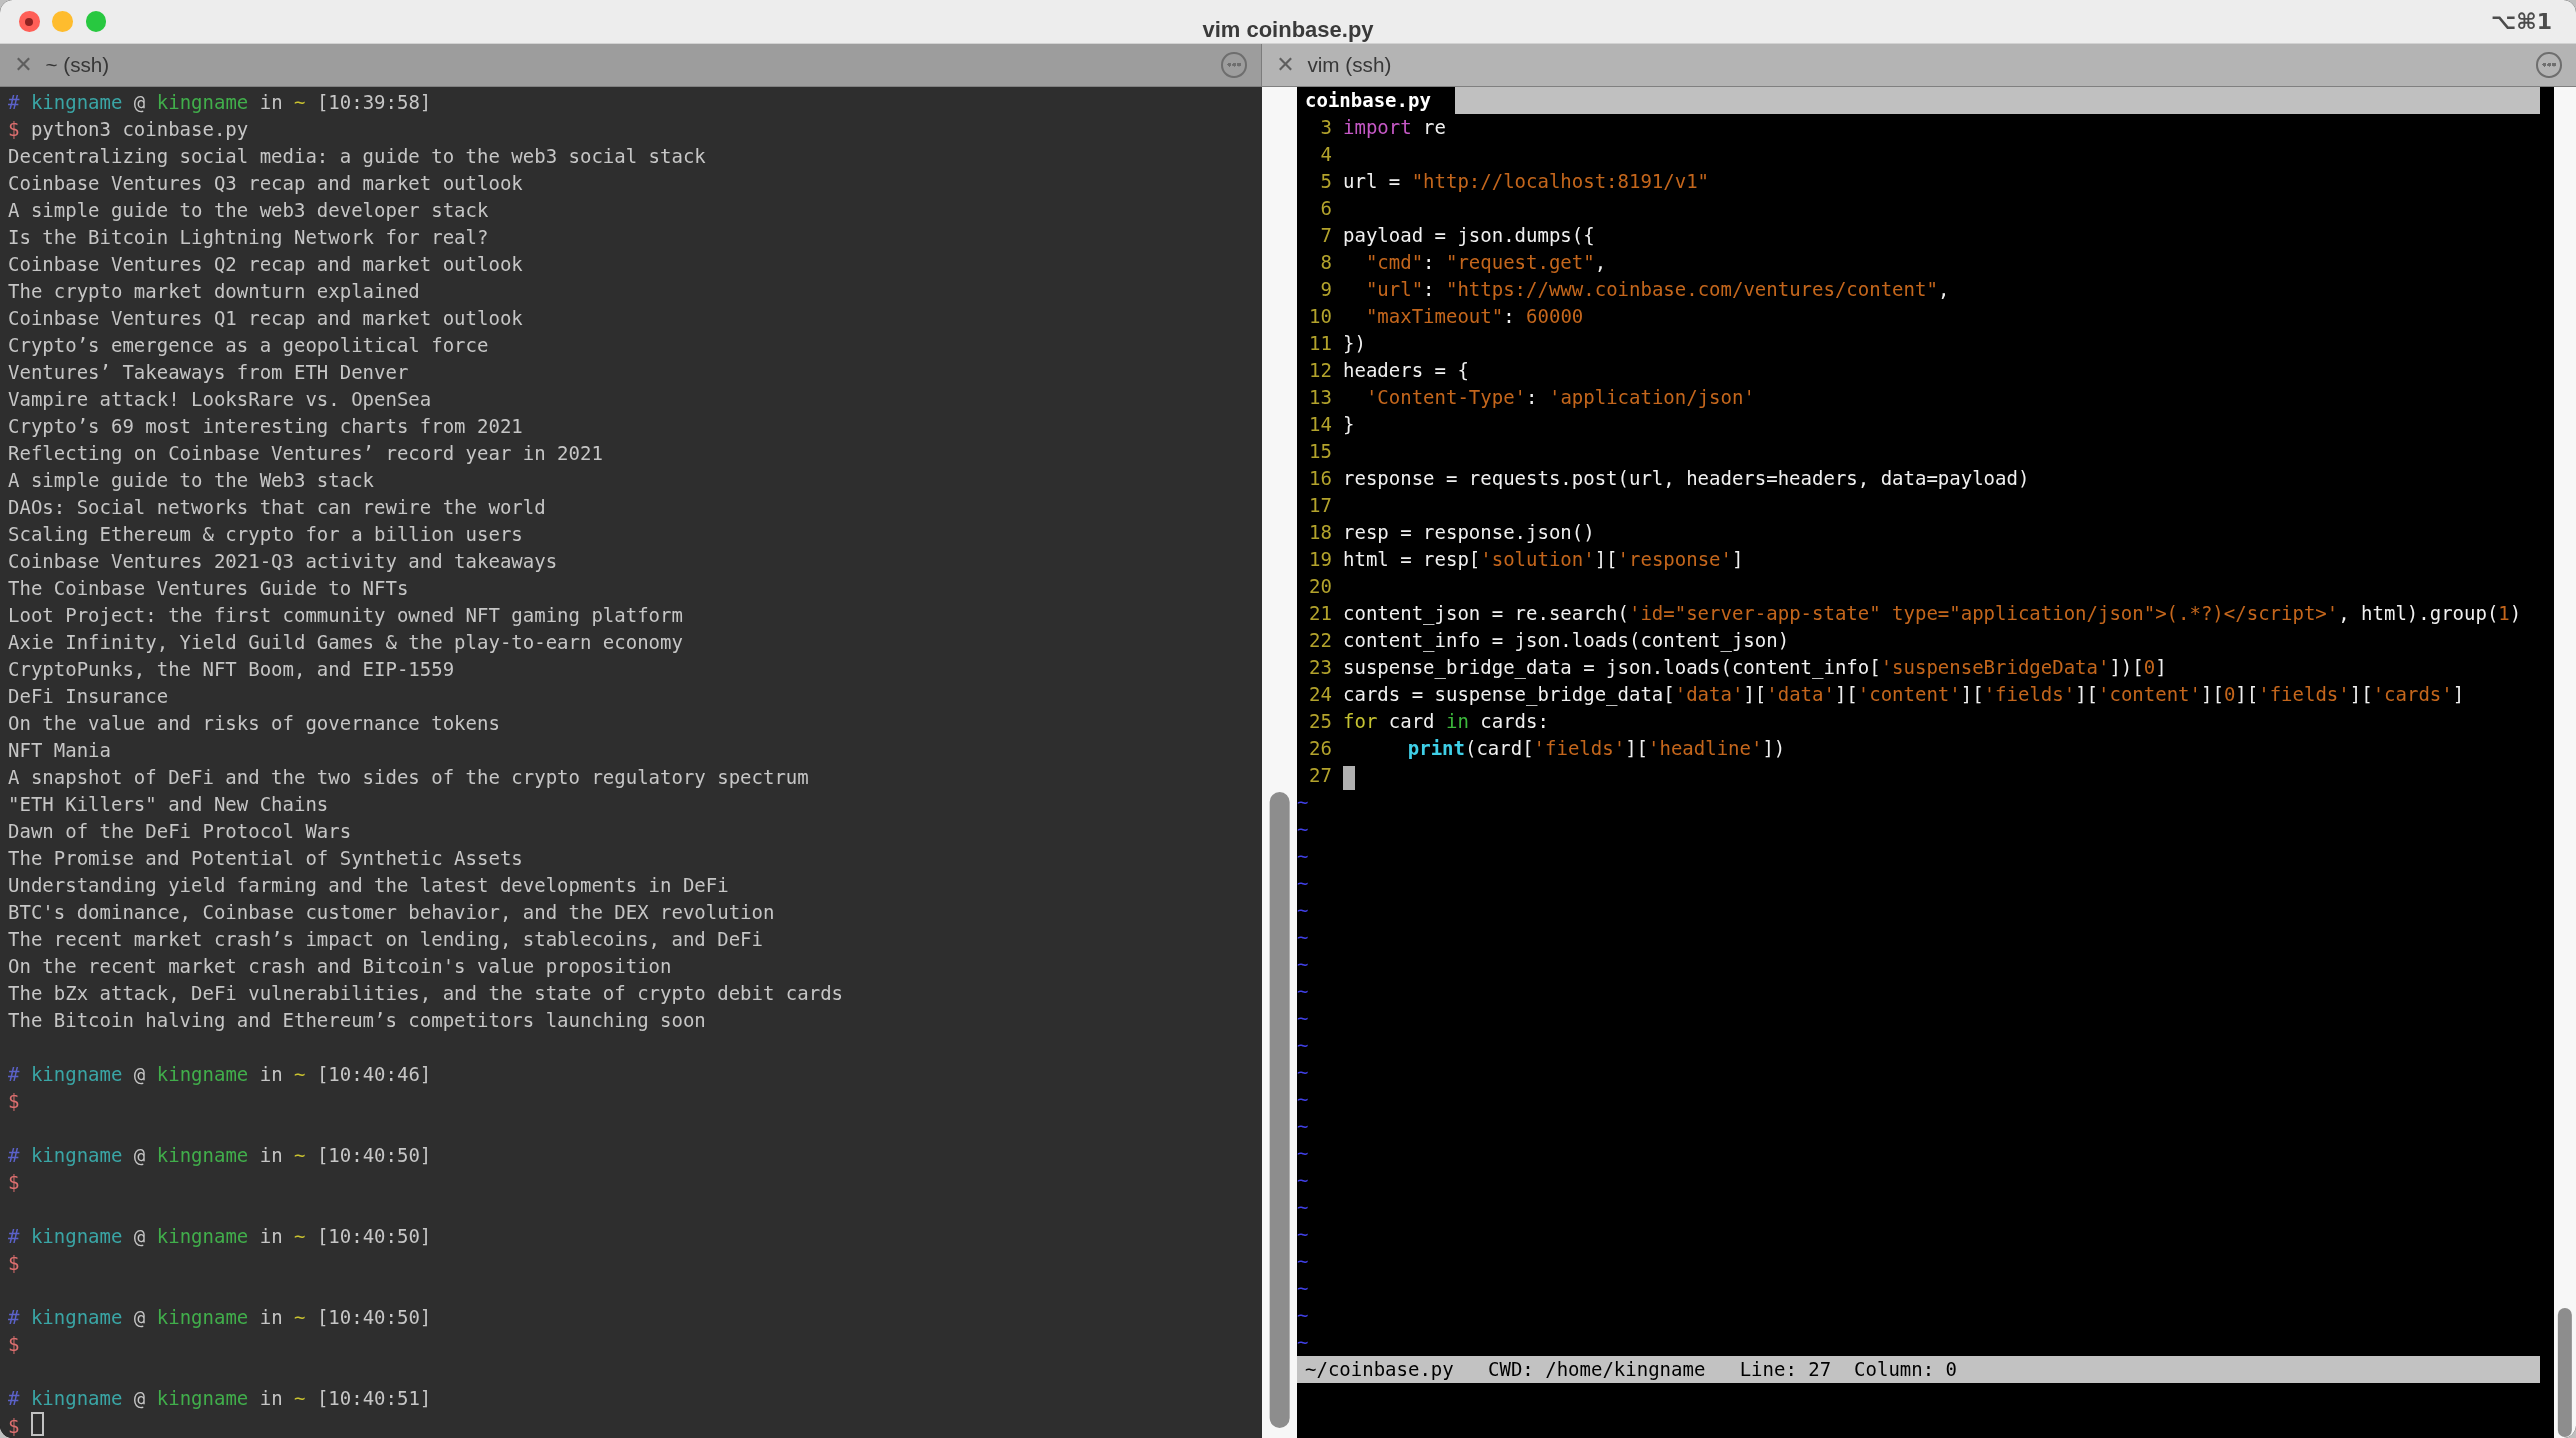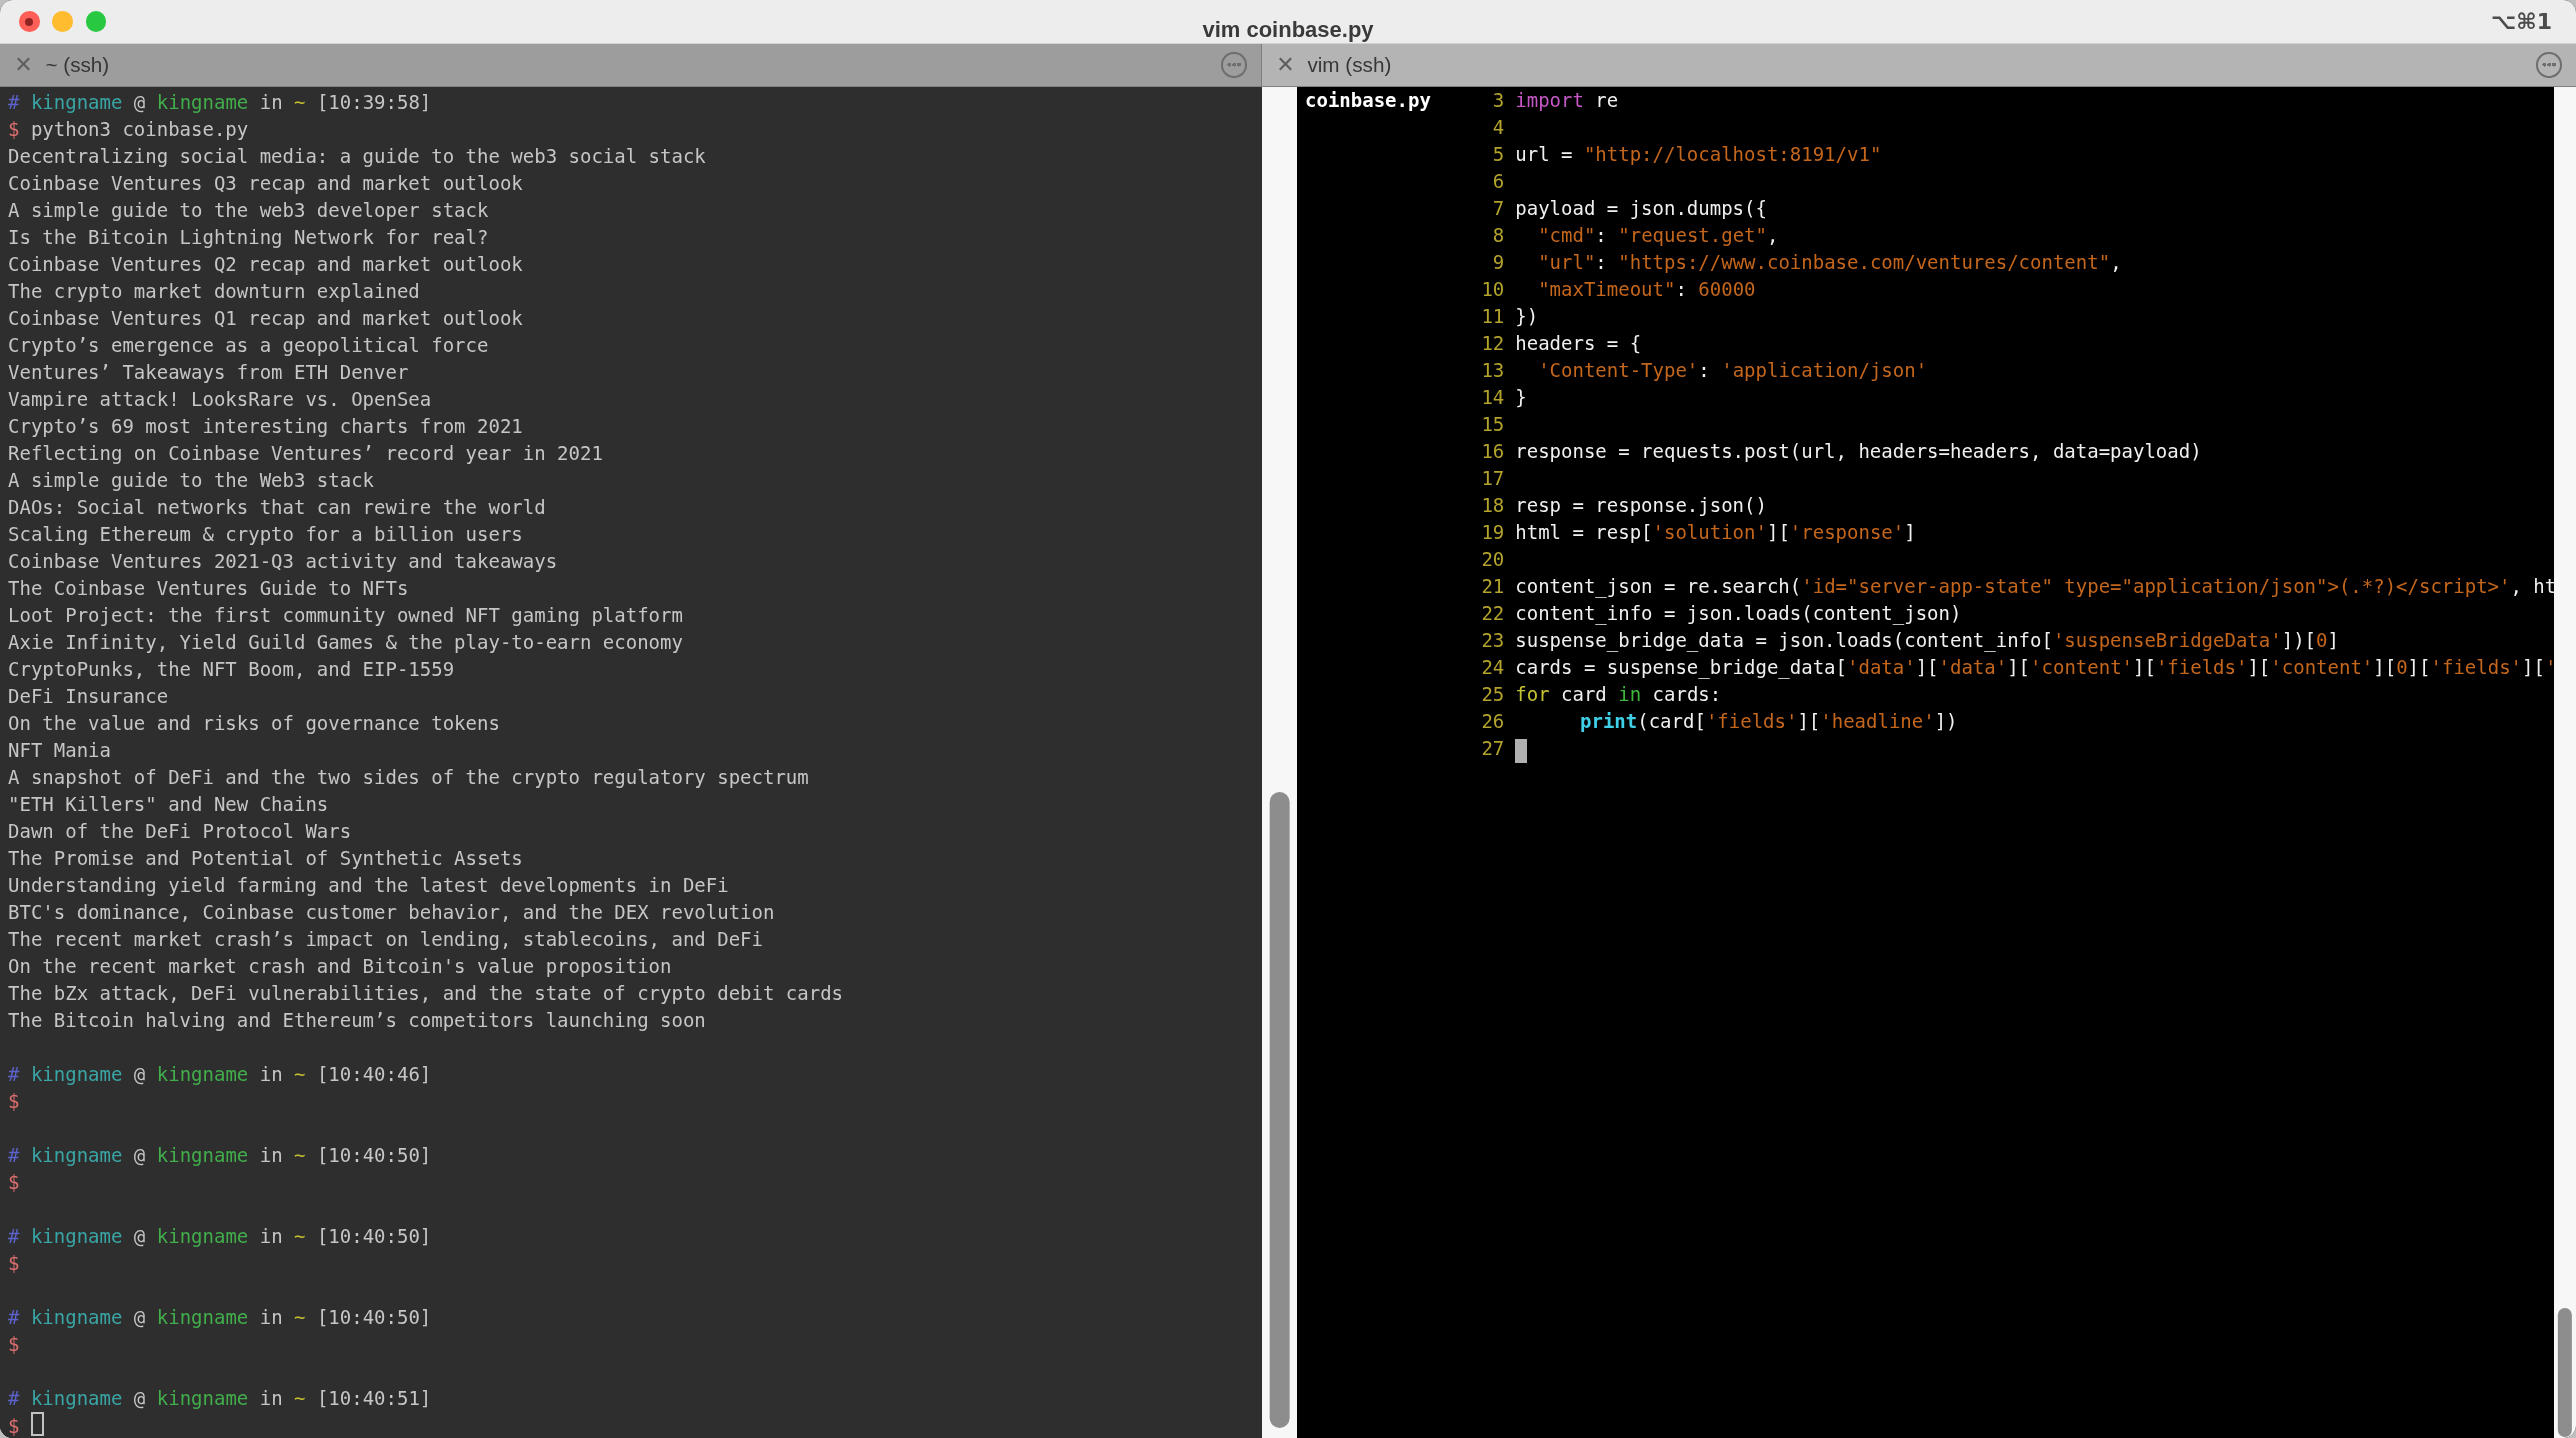--- a/index.html
+++ b/index.html
@@ -40,21 +40,21 @@
 
   
   .sb{position:relative;background:#f7f7f7;}
   .sb-left{width:35px;}
   .sb-right{width:22px;}
   .sb-thumb{position:absolute;left:50%;transform:translateX(-50%);background:#8d8d8d;border-radius:11px;}
   .sb-left .sb-thumb{width:20.7px;top:705px;height:636px;}
   .sb-right .sb-thumb{width:14.3px;top:1221px;height:129px;}
 
   
-  .vim{width:1257px;background:#000;color:var(--v-fg);font:19px/27px "DejaVu Sans Mono",monospace;white-space:pre;display:flex;flex-direction:row;overflow:hidden;}
+  .vim{width:1257px;background:#000;color:var(--v-fg);font:19px/27px "DejaVu Sans Mono",monospace;white-space:pre;display:flex;flex-direction:column;overflow:hidden;}
   .vim-tabline{height:27px;display:flex;margin-right:14.3px;}
   .vim-tab{background:#000;color:#fff;font-weight:700;padding:0 12.7px 0 8px;}
   .vim-tabfill{flex:1;background:#c0c0c0;}
   .vrow{height:27px;}
   .lnum{display:inline-block;width:35px;text-align:right;color:var(--v-lnum);margin-right:11px;}
   .v-fg{color:var(--v-fg);} .v-str{color:var(--v-str);} .v-const{color:var(--v-const);}
   .v-kw{color:var(--v-kw);} .v-stmt{color:var(--v-stmt);} .v-op{color:var(--v-op);}
   .v-builtin{color:var(--v-builtin);font-weight:700;margin-left:19px;}
   .vcursor{display:inline-block;width:12px;height:24px;background:#b0b0b0;vertical-align:-4px;}
   .tilde{height:27px;color:var(--v-tilde);}

